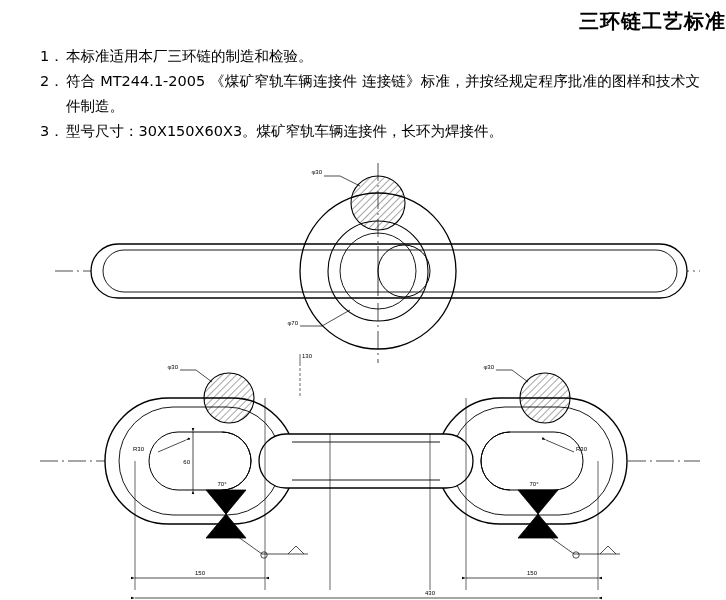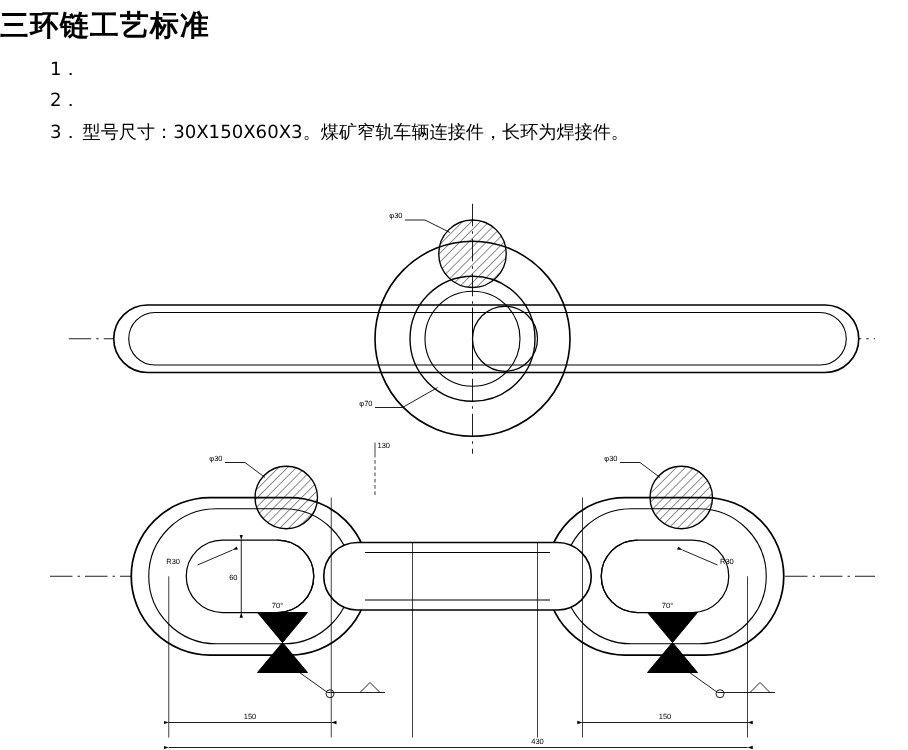--- a/index.html
+++ b/index.html
@@ -14,22 +14,22 @@
     color: #000000;
     overflow: hidden;
     position: relative;
   }
   #page {
     position: relative;
     width: 726px;
     height: 600px;
   }
   .title {
-    text-align: left;
-    font-size: 23px;
+    text-align: right;
+    font-size: 20px;
     font-weight: bold;
     font-family: "DejaVu Sans", sans-serif;
     letter-spacing: 1px;
     margin: 8px 0 0 0;
     line-height: 26px;
   }
   .clauses {
     margin: 10px 0 0 0;
     padding: 0;
     list-style: none;
@@ -67,23 +67,25 @@
 </head>
 <body>
 
 <div id="page">
 
   <div class="title">三环链工艺标准</div>
 
   <ul class="clauses">
     <li class="clause">
       <span class="clause-num">1．</span>
+      <span class="clause-text">本标准适用本厂三环链的制造和检验。</span>
     </li>
     <li class="clause">
       <span class="clause-num">2．</span>
+      <span class="clause-text">符合 MT244.1-2005 《煤矿窄轨车辆连接件 连接链》标准，并按经规定程序批准的图样和技术文件制造。</span>
     </li>
     <li class="clause">
       <span class="clause-num">3．</span>
       <span class="clause-text">型号尺寸：30X150X60X3。煤矿窄轨车辆连接件，长环为焊接件。</span>
     </li>
   </ul>
 
   <svg class="drawing" viewBox="0 0 726 450">
     <defs>
       <pattern id="hatch" width="5" height="5" patternUnits="userSpaceOnUse" patternTransform="rotate(45)">

